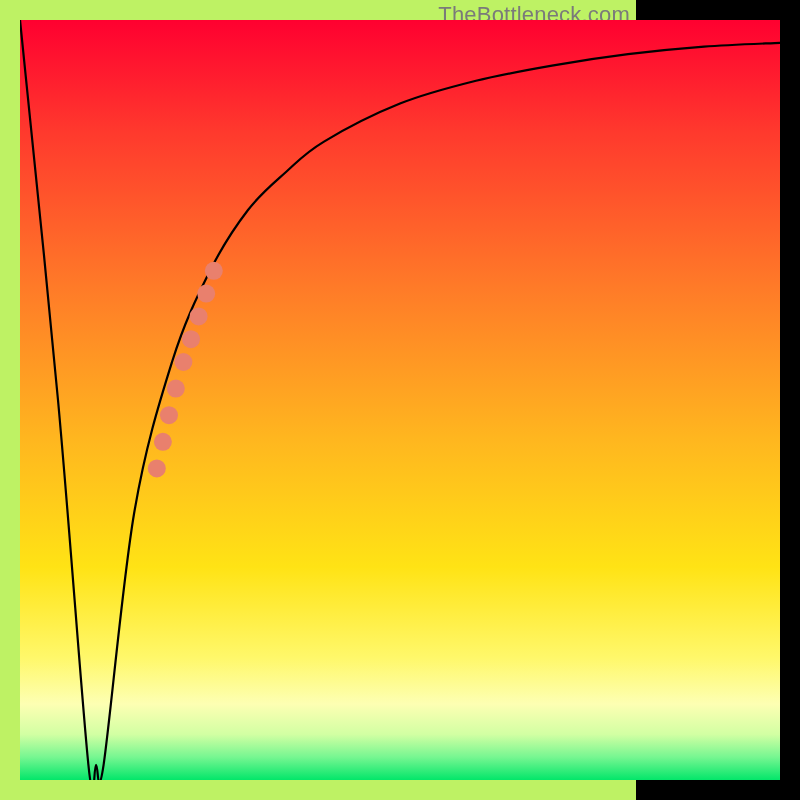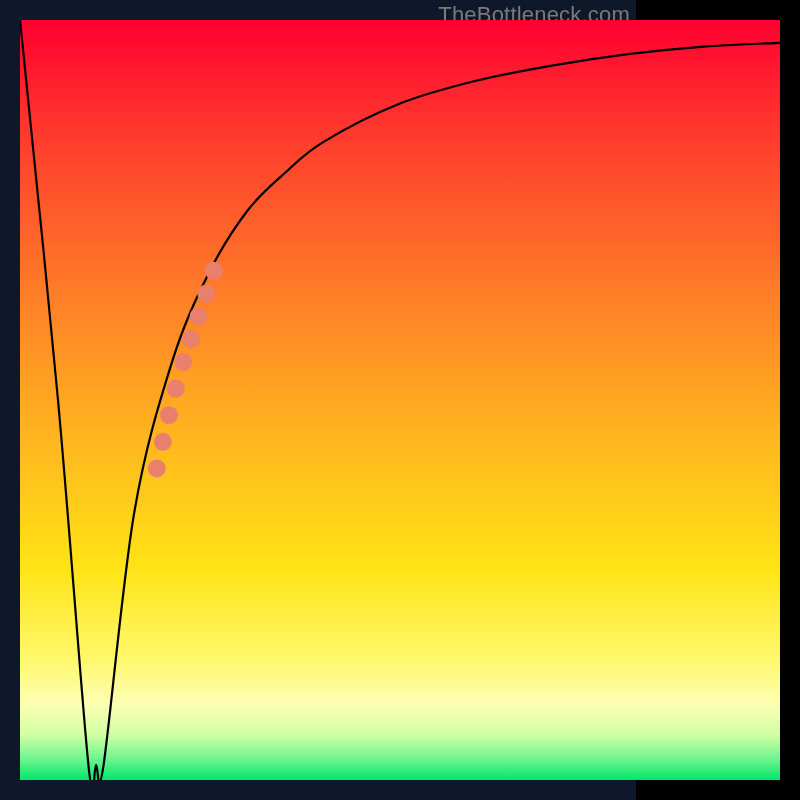--- a/index.html
+++ b/index.html
@@ -8,21 +8,21 @@
     width: 800px;
     height: 800px;
     overflow: hidden;
     background: #000;
     font-family: Arial, Helvetica, sans-serif;
   }
   .outer {
     position: relative;
     width: 636px;
     height: 800px;
-    background: #0f172a;
+    background: #bef264;
     text-decoration: underline;
   }
   .plot {
     position: absolute;
     left: 20px;
     top: 20px;
     width: 760px;
     height: 760px;
     overflow: hidden;
   }

